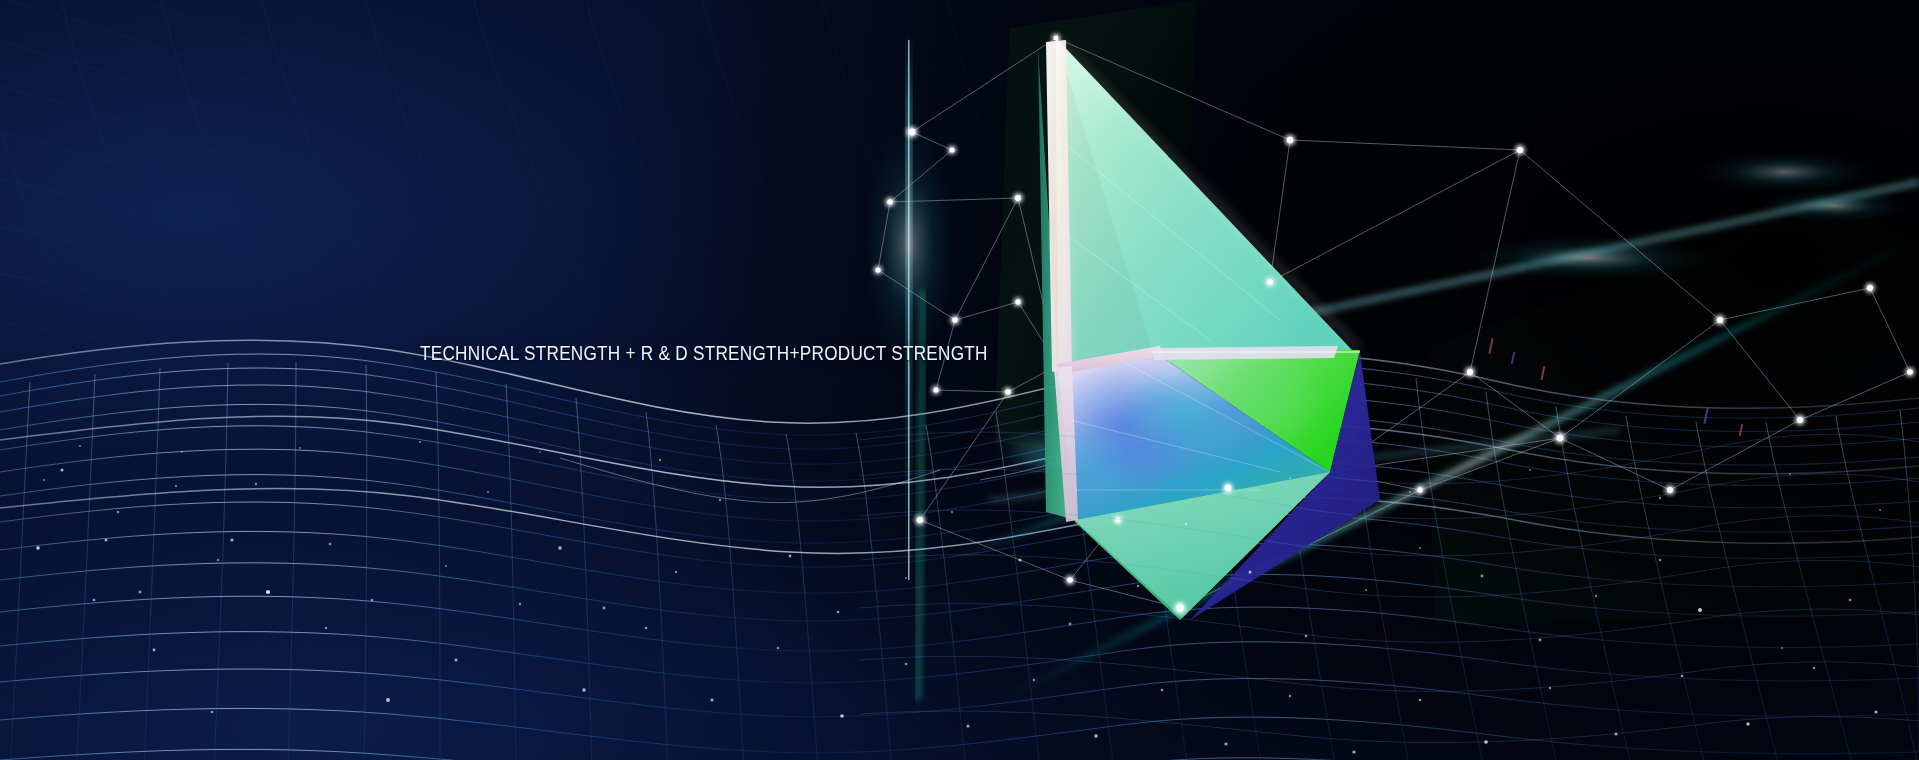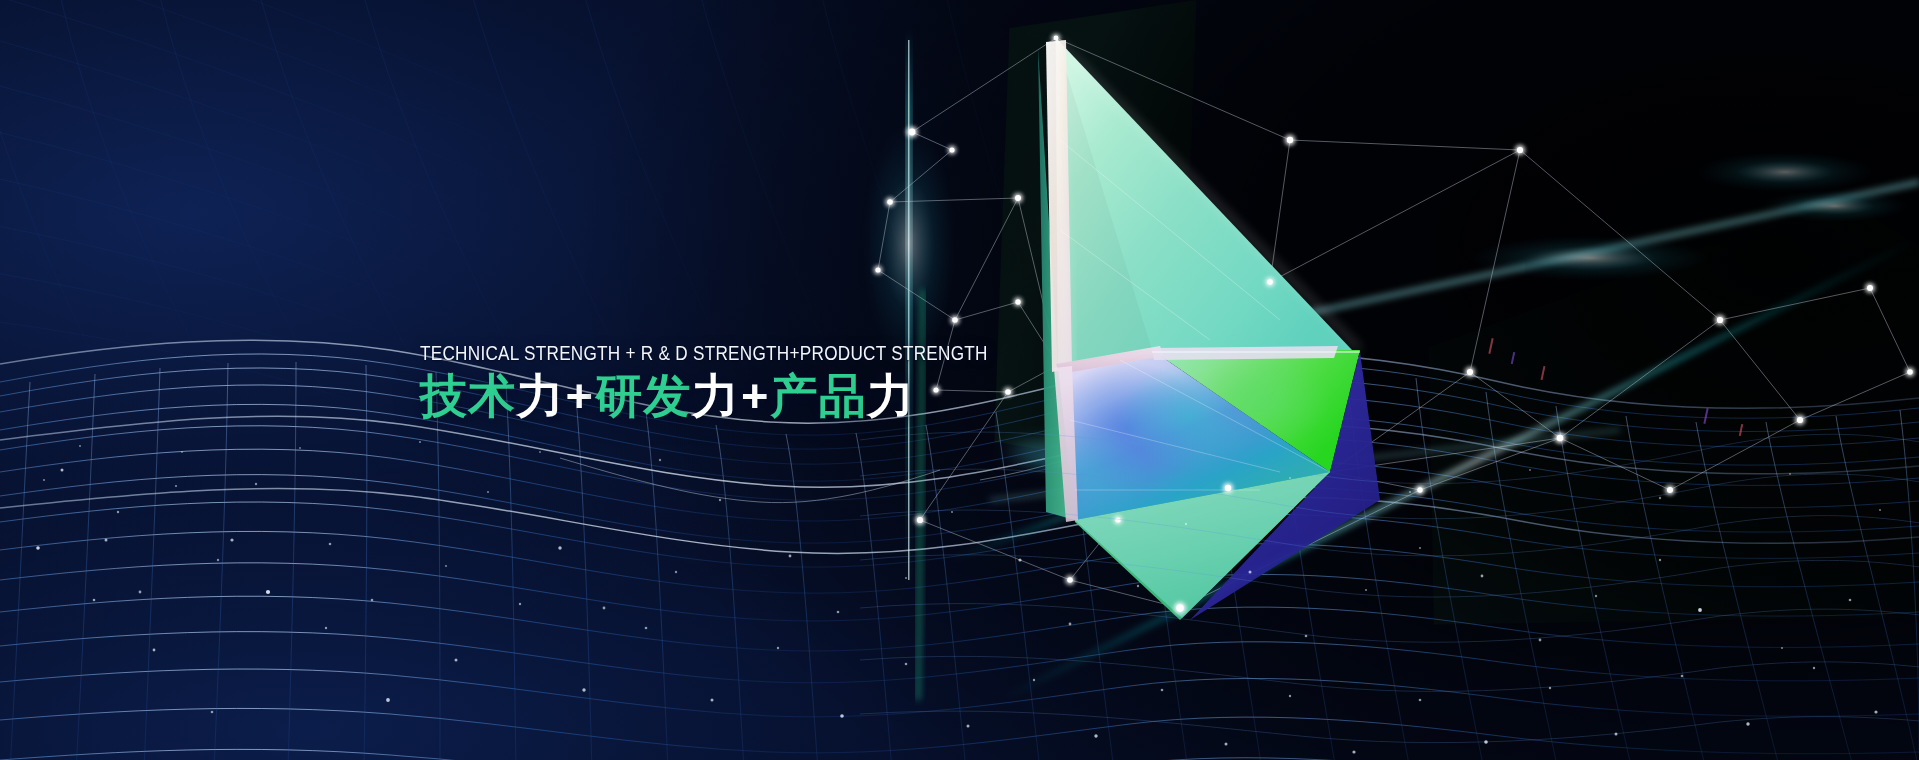--- a/index.html
+++ b/index.html
@@ -647,18 +647,15 @@
         <circle cx="1410" cy="492" r="1.1" opacity=".5"></circle>
       <circle cx="1530" cy="470" r="1.0" opacity=".45"></circle>
         <circle cx="1660" cy="498" r="1.2" opacity=".5"></circle>
       <circle cx="1790" cy="474" r="1.0" opacity=".45"></circle>
         <circle cx="1880" cy="510" r="1.1" opacity=".48"></circle>
     </g>
   </svg>
 
   <div class="headline">
     <div class="eyebrow">TECHNICAL STRENGTH + R &amp; D STRENGTH+PRODUCT STRENGTH</div>
-    <div class="cn-line">
-      <span class="g">技术</span><span class="w">力</span><span class="p">+</span><span class="g">研发</span><span class="w">力</span><span class="p">+</span><span class="g">产品</span><span class="w">力</span>
-    </div>
   </div>
 
 </div>
 
 </body></html>

